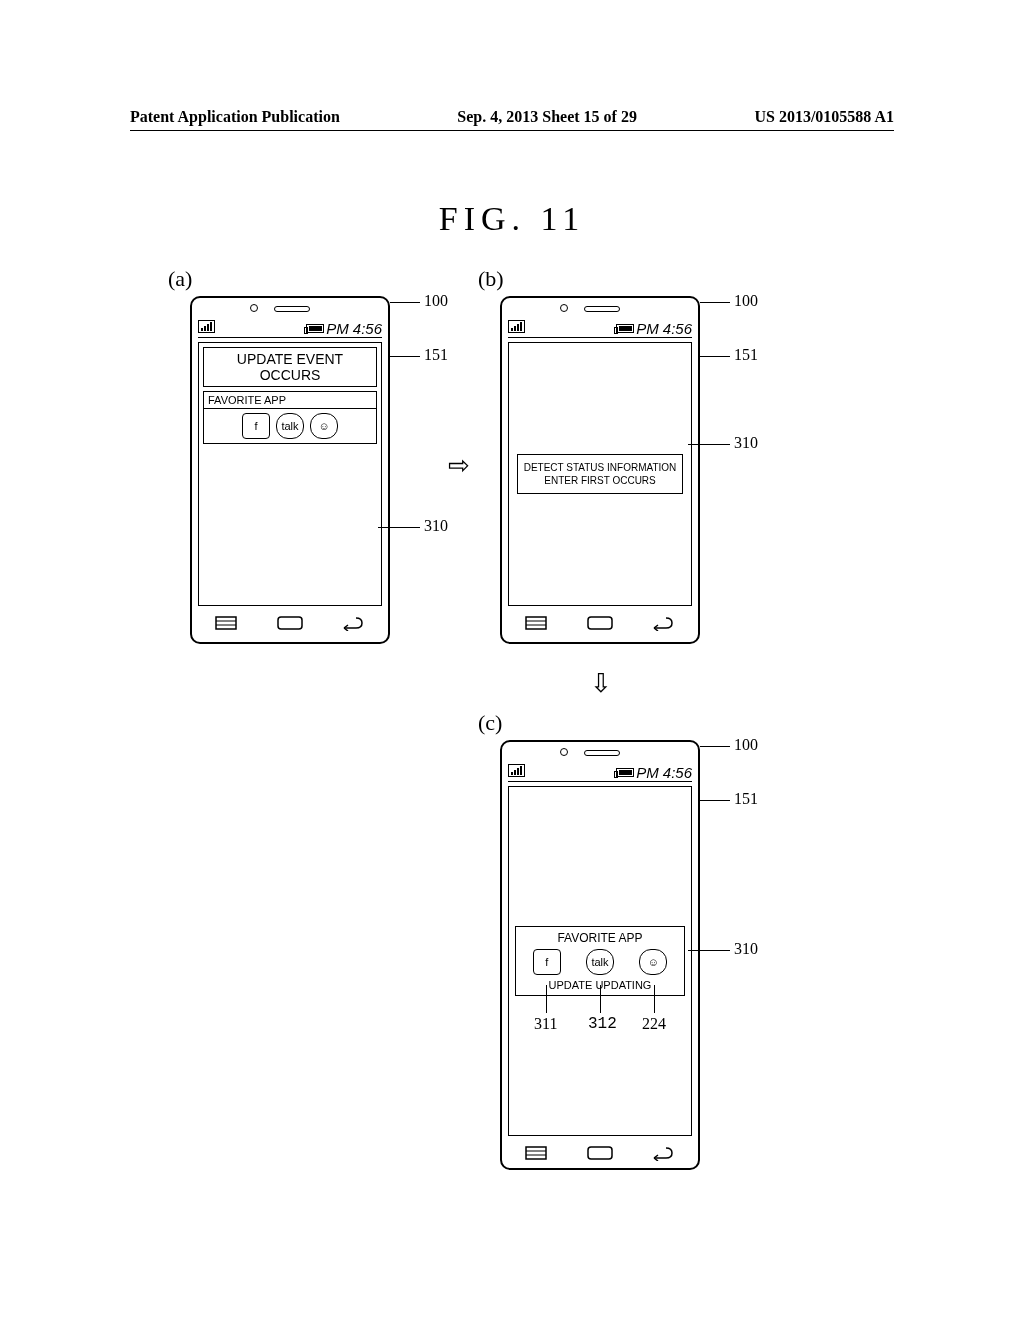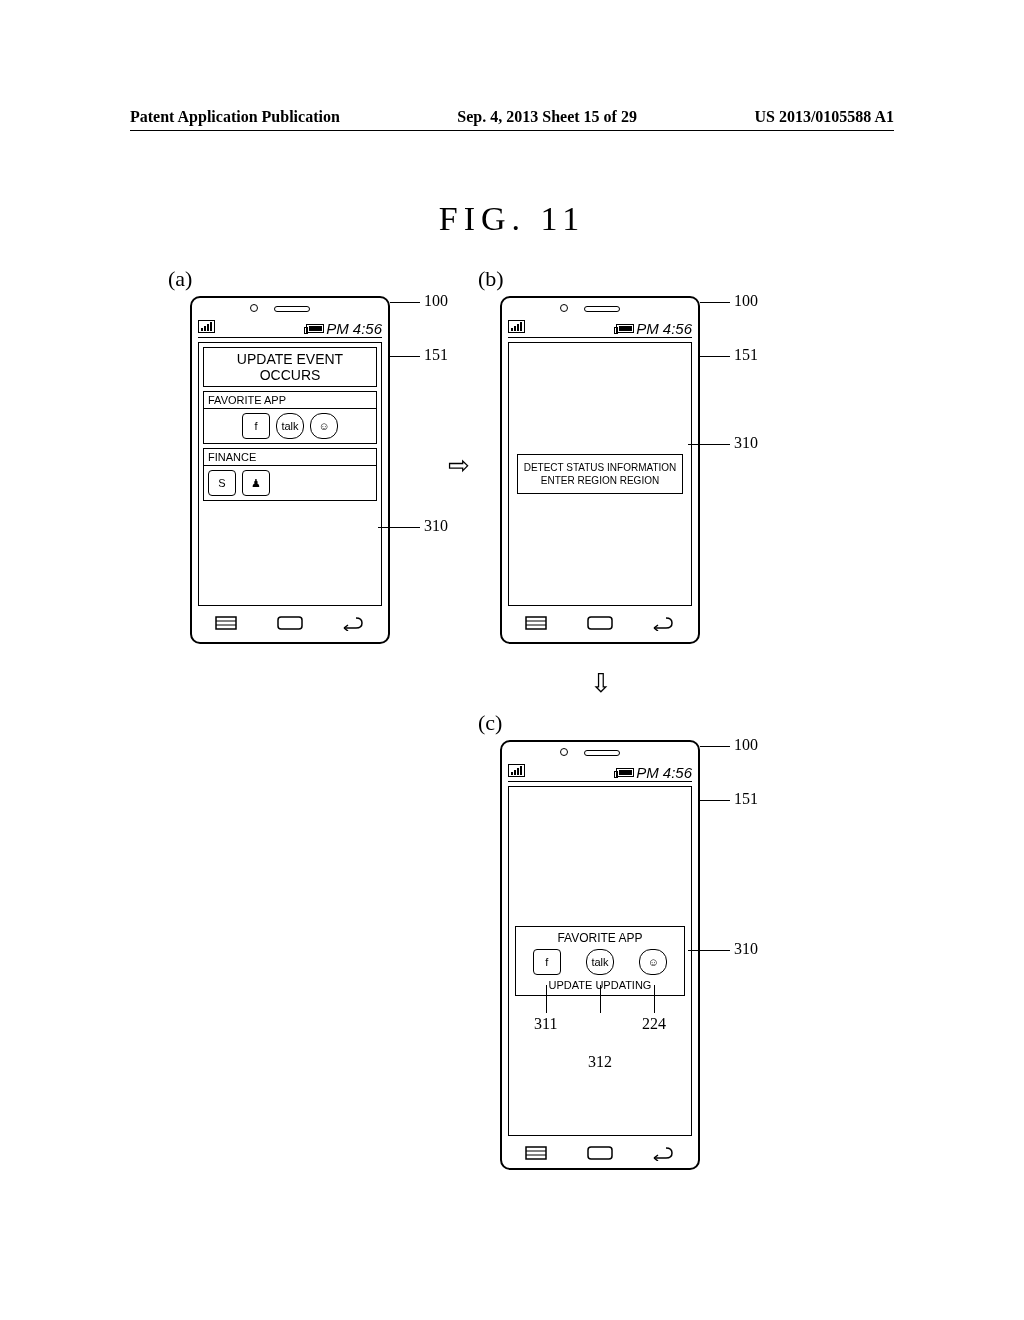--- a/index.html
+++ b/index.html
@@ -73,27 +73,20 @@
     <div class="screen" style="height:264px;">
       <div class="banner">UPDATE EVENT OCCURS</div>
       <div class="section">
         <div class="sec-title">FAVORITE APP</div>
         <div class="sec-body">
           <div class="app-icon">f</div>
           <div class="app-icon" style="border-radius:12px;">talk</div>
           <div class="app-icon" style="border-radius:12px;">☺</div>
         </div>
       </div>
-      <div class="section">
-        <div class="sec-title">FINANCE</div>
-        <div class="sec-body" style="justify-content:flex-start;">
-          <div class="app-icon">S</div>
-          <div class="app-icon">♟</div>
-        </div>
-      </div>
     </div>
     <div class="nav-bar">
       <svg class="nav-icon" viewBox="0 0 30 16">
           <rect x="2" y="2" width="20" height="12" fill="none" stroke="#000" stroke-width="1.5"></rect>
           <line x1="2" y1="6" x2="22" y2="6" stroke="#000"></line>
           <line x1="2" y1="10" x2="22" y2="10" stroke="#000"></line>
         </svg>
       <svg class="nav-icon" viewBox="0 0 30 16">
           <rect x="3" y="2" width="24" height="12" rx="3" fill="none" stroke="#000" stroke-width="1.5"></rect>
         </svg>
@@ -131,21 +124,21 @@
       <div class="battery">
         <div class="batt-body">
             <div class="batt-fill"></div>
           </div>
         <span>PM 4:56</span>
       </div>
     </div>
     <div class="screen" style="height:264px; display:flex; align-items:center; justify-content:center;">
       <div class="msg-box">
         <div>DETECT STATUS INFORMATION</div>
-        <div>ENTER REGION REGION</div>
+        <div>ENTER FIRST OCCURS</div>
       </div>
     </div>
     <div class="nav-bar">
       <svg class="nav-icon" viewBox="0 0 30 16">
           <rect x="2" y="2" width="20" height="12" fill="none" stroke="#000" stroke-width="1.5"></rect>
           <line x1="2" y1="6" x2="22" y2="6" stroke="#000"></line>
           <line x1="2" y1="10" x2="22" y2="10" stroke="#000"></line>
         </svg>
       <svg class="nav-icon" viewBox="0 0 30 16">
           <rect x="3" y="2" width="24" height="12" rx="3" fill="none" stroke="#000" stroke-width="1.5"></rect>
@@ -219,15 +212,15 @@
 <div class="leader" style="top:746px; left:700px; width:30px;"></div>
 <div class="ref-label" style="top:736px; left:734px;">100</div>
 <div class="leader" style="top:800px; left:700px; width:30px;"></div>
 <div class="ref-label" style="top:790px; left:734px;">151</div>
 <div class="leader" style="top:950px; left:688px; width:42px;"></div>
 <div class="ref-label" style="top:940px; left:734px;">310</div>
 
 <div class="leader-v" style="top:985px; left:546px; height:28px;"></div>
 <div class="ref-label" style="top:1015px; left:534px;">311</div>
 <div class="leader-v" style="top:985px; left:600px; height:28px;"></div>
-<div class="ref-label" style="top:1053px; left:588px;">312</div>
+<div class="ref-label" style="top:1015px; left:588px;font-family:Liberation Mono, monospace;">312</div>
 <div class="leader-v" style="top:985px; left:654px; height:28px;"></div>
 <div class="ref-label" style="top:1015px; left:642px;">224</div>
 
 </body></html>

